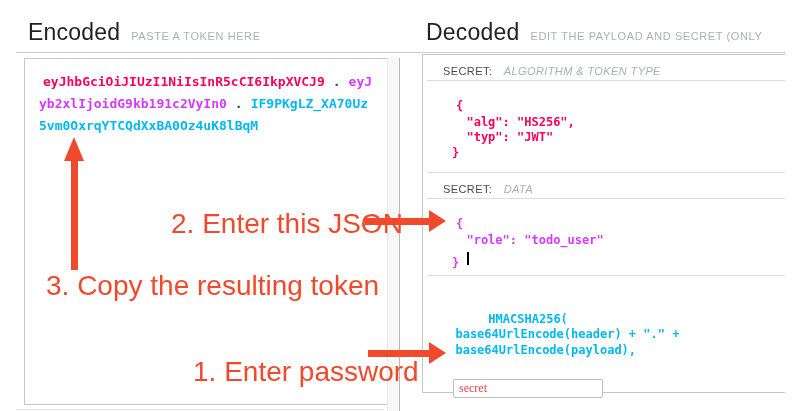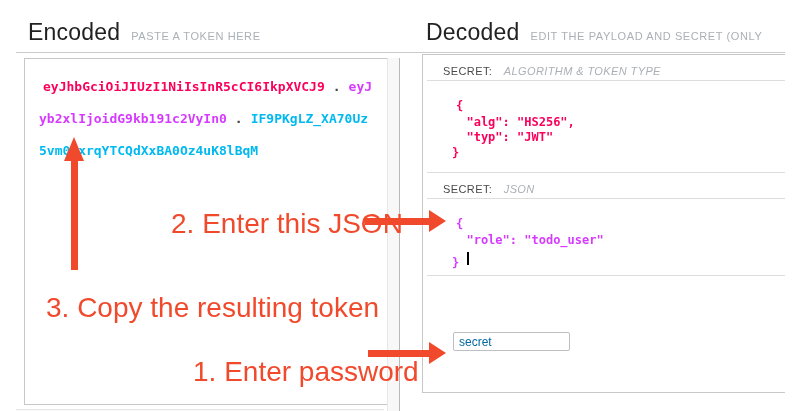--- a/index.html
+++ b/index.html
@@ -8,44 +8,44 @@
   .page { position:relative; width:793px; height:411px; background:#fff; overflow:hidden; }
 
   .panel-title { position:absolute; top:3px; font-size:23px; font-weight:400; color:#222; letter-spacing:.2px; }
   .panel-title .sub { font-size:11px; color:#aab0b6; letter-spacing:.6px; margin-left:7px; font-weight:400; }
   .header-rule { position:absolute; top:36px; left:0; width:793px; height:0; border-top:1px solid #ccc; }
 
   
   .token-box { position:absolute; left:8px; top:42px; width:365px; height:347px;
     border:1px solid #c7c7c7; background:#fff; padding:12px 14px;
     font-family:"DejaVu Sans Mono",monospace; font-size:13px; font-weight:bold;
-    line-height:32px; word-break:break-all; }
+    line-height:22px; word-break:break-all; }
   .tok-h { color:var(--token-header,#fb015b); }
   .tok-p { color:var(--token-payload,#d63aff); }
   .tok-s { color:var(--token-signature,#00b9f1); }
   .tok-dot { color:#444; }
 
   .vscroll { position:absolute; left:371px; top:42px; width:12px; height:369px; background:#f8f8f8; border-left:1px solid #e7e7e7; }
   .vdivider { position:absolute; left:383px; top:42px; width:1px; height:369px; background:#b9b9b9; }
   .hscroll { position:absolute; left:0; top:393px; width:368px; height:12px; background:#f8f8f8; border-top:1px solid #e7e7e7; }
 
   
   .decoded-box { position:absolute; left:406px; top:38px; width:380px; height:339px; border:1px solid #c7c7c7; background:#fff; }
   .sec-label { height:22px; border-bottom:1px solid #ddd; font-size:11px; color:#4a4a4a; padding:6px 0 0 12px; letter-spacing:.4px; }
   .sec-label .detail { color:#aab0b6;font-style:italic; }
   .code { font-family:"DejaVu Sans Mono",monospace; font-size:12px; font-weight:bold; line-height:15.5px; white-space:pre; }
   .sec-code { padding:14px 10px 0 25px; }
   .sec-code-header { height:88px; border-bottom:1px solid #ddd; color:var(--token-header,#fb015b); }
   .sec-code-payload { height:73px; border-bottom:1px solid #ddd; color:var(--token-payload,#d63aff); }
   .sec-code-sig { height:110px; color:var(--token-signature,#00b9f1); padding:16px 10px 0 14px; }
   .caret { display:inline-block; width:2px; height:13px; background:#000; vertical-align:-2px; }
 
-  .secret-input { display:block; margin:5px 0 0 12px; width:117px; height:19px;
+  .secret-input { display:block; margin:5px 0 0 12px; width:150px; height:19px;
     border:1px solid #bfbfbf; border-radius:2px; padding:1px 5px;
-    font-family:Liberation Sans, sans-serif; font-size:12px; color:#0369a1; background:#fff; }
+    font-family:Liberation Serif, serif; font-size:12px; color:#ef4444; background:#fff; }
 
   
   .annot { position:absolute; color:var(--annotation-red,#f1492c); font-size:28px; white-space:nowrap; }
   .arrow-shaft-h { position:absolute; height:7px; background:var(--annotation-red,#f1492c); }
   .arrow-head-right { position:absolute; width:0; height:0; border-top:11px solid transparent; border-bottom:11px solid transparent; border-left:17px solid var(--annotation-red,#f1492c); }
   .arrow-shaft-v { position:absolute; width:7px; background:var(--annotation-red,#f1492c); }
   .arrow-head-up { position:absolute; width:0; height:0; border-left:10px solid transparent; border-right:10px solid transparent; border-bottom:24px solid var(--annotation-red,#f1492c); }
 </style>
 </head>
 <body>
@@ -62,36 +62,39 @@
   <div class="vdivider"></div>
   <div class="hscroll"></div>
 
   <div class="decoded-box">
     <div class="sec-label"><span>SECRET:</span> <span class="detail">ALGORITHM &amp; TOKEN TYPE</span></div>
     <div class="code sec-code sec-code-header"><span>{
   "alg": "HS256",
   "typ": "JWT"
 }</span></div>
 
-    <div class="sec-label"><span>SECRET:</span> <span class="detail">JSON</span></div>
+    <div class="sec-label"><span>SECRET:</span> <span class="detail">DATA</span></div>
     <div class="code sec-code sec-code-payload"><span>{
   "role": "todo_user"
 }</span><span class="caret"></span></div>
 
     <div class="code sec-code-sig">
+      <span>HMACSHA256(
+  base64UrlEncode(header) + "." +
+  base64UrlEncode(payload),</span>
       <input class="secret-input" type="text" value="secret" style="">
       
     </div>
   </div>
 
   <div class="annot" style="left:155px; top:192px;">2. Enter this JSON</div>
   <div class="arrow-shaft-h" style="left:349px; top:202px; width:66px;"></div>
   <div class="arrow-head-right" style="left:413px; top:194px;"></div>
 
-  <div class="annot" style="left:30px; top:276px;">3. Copy the resulting token</div>
+  <div class="annot" style="left:30px; top:254px;">3. Copy the resulting token</div>
   <div class="arrow-head-up" style="left:48px; top:121px;"></div>
   <div class="arrow-shaft-v" style="left:55px; top:143px; height:111px;"></div>
 
   <div class="annot" style="left:177px; top:340px;">1. Enter password</div>
   <div class="arrow-shaft-h" style="left:352px; top:334px; width:63px;"></div>
   <div class="arrow-head-right" style="left:413px; top:326px;"></div>
 
 </div>
 
 </body></html>

